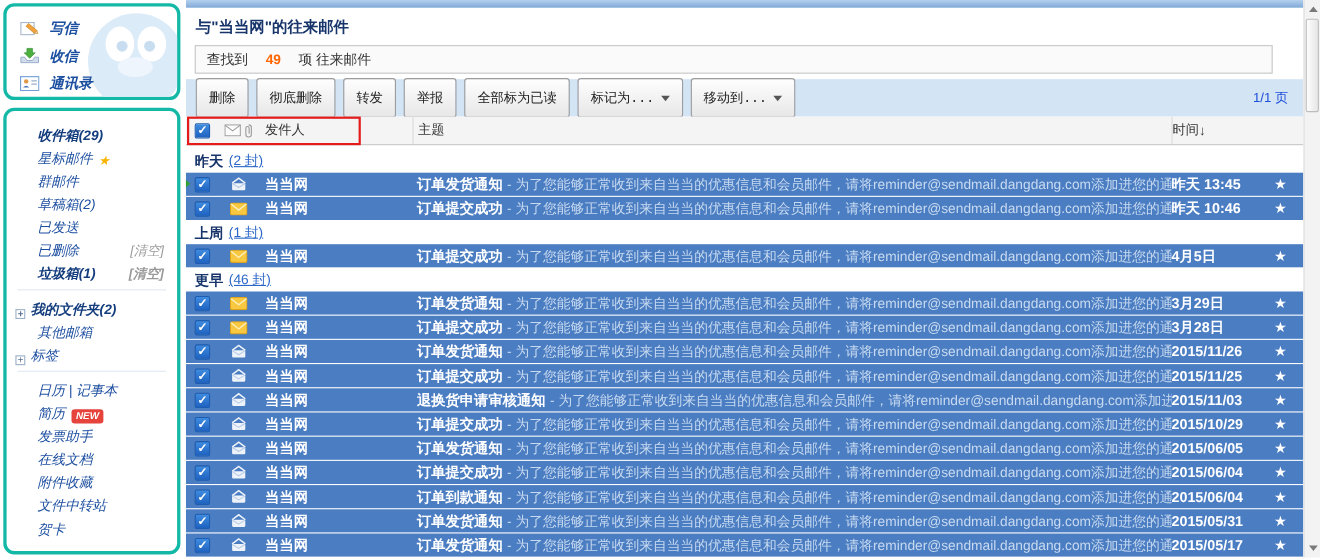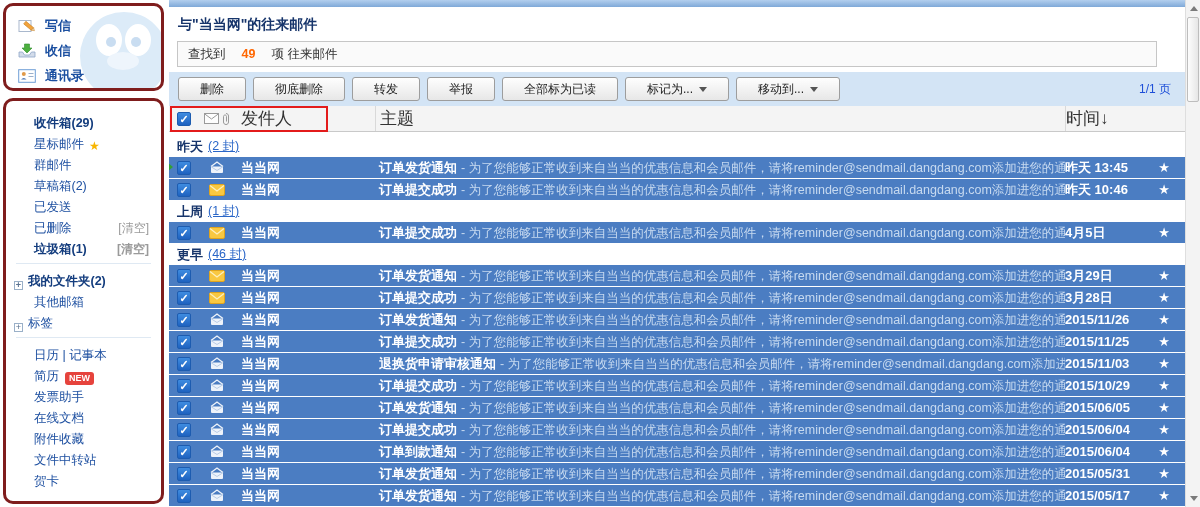--- a/index.html
+++ b/index.html
@@ -1,21 +1,21 @@
 <!DOCTYPE html>
 <html><head>
 <meta charset="utf-8">
 <style>
   *{margin:0;padding:0;box-sizing:border-box;}
   html,body{width:1200px;height:507px;overflow:hidden;}
   body{position:relative;background:#fff;font-family:"Liberation Sans",sans-serif;}
 
   
   .sidebar{position:absolute;left:3px;top:3px;width:161px;height:501px;display:flex;flex-direction:column;}
-  .side-box{background:#fff;border:3px solid #7f1d1d;border-radius:10px;}
+  .side-box{background:#fff;border:3px solid #14b8a6;border-radius:10px;font-style:italic;}
   .side-box.top{height:88px;position:relative;overflow:hidden;padding:7px 0 0 12px;margin-bottom:7px;}
   .side-box.bottom{flex:1;padding:10px 0 6px 0;overflow:hidden;}
   .penguin{position:absolute;right:-8px;top:-2px;z-index:0;}
   .action-item{display:flex;align-items:center;height:25px;gap:9px;font-size:13px;font-weight:bold;color:#1b4fa0;cursor:pointer;position:relative;z-index:1;}
   .side-item{display:flex;align-items:flex-end;height:21px;padding:0 12px 0 28px;font-size:12.5px;color:#1d4fa0;cursor:pointer;}
   .side-item.bold{font-weight:bold;color:#143d7e;}
   .side-item.has-expand{padding-left:8px;}
   .expand-box{width:9px;height:9px;border:1px solid #9ab0c8;background:#fff;margin-right:5px;position:relative;flex:0 0 auto;}
   .expand-box::before{content:"+";position:absolute;left:0;top:-1px;width:7px;height:7px;font-size:9px;line-height:8px;color:#5a7291;text-align:center;}
   .side-star{color:#f8b500;margin-left:5px;font-size:12px;}
@@ -23,25 +23,25 @@
   .badge-new{background:#e6433c;color:#fff;font-size:9px;font-weight:bold;border-radius:3px;padding:1px 4px;margin-left:6px;line-height:11px;}
   .side-divider{border-top:1px solid #dfe9f3;margin:5px 10px;}
 
   
   .main{position:absolute;left:169px;top:0;width:1016px;height:507px;background:#fff;overflow:hidden;}
   .top-strip{height:7px;background:linear-gradient(180deg,#b3cfee,#7fa9d8);}
   .page-title{margin:9px 0 7px 9px;font-size:14px;font-weight:bold;color:#17356b;}
   .result-box{margin-left:8px;width:980px;height:26px;border:1px solid #c6c6c6;background:#fafafa;display:flex;align-items:center;padding:0 10px;font-size:12.5px;color:#333;gap:16px;}
   .result-count{color:#ff6600;font-weight:bold;}
   .toolbar{margin-top:5px;height:34px;background:#d3e4f5;display:flex;align-items:center;padding:0 10px 0 9px;}
-  .tb-btn{height:24px;padding:0 21px;margin-right:7px;font-size:12px;color:#222;background:linear-gradient(180deg,#fefefe,#e7e7e7);border:1px solid #9d9d9d;border-radius:3px;display:flex;align-items:center;gap:6px;cursor:pointer;font-family:Liberation Sans, sans-serif;}
+  .tb-btn{height:36px;padding:0 11px;margin-right:7px;font-size:12px;color:#222;background:linear-gradient(180deg,#fefefe,#e7e7e7);border:1px solid #9d9d9d;border-radius:3px;display:flex;align-items:center;gap:6px;cursor:pointer;font-family:Liberation Mono, monospace;}
   .tb-caret{width:0;height:0;border-left:4px solid transparent;border-right:4px solid transparent;border-top:5px solid #555;}
   .page-info{margin-left:auto;font-size:12px;color:#1d4ed8;padding-right:4px;}
 
-  .list-header{height:26px;background:#f4f4f4;border-bottom:1px solid #c9c9c9;display:flex;align-items:center;position:relative;font-size:17px;color:#333;}
+  .list-header{height:26px;background:#f4f4f4;border-bottom:1px solid #c9c9c9;display:flex;align-items:center;position:relative;font-size:12px;color:#333;}
   .red-box{position:absolute;left:1px;top:0;width:158px;height:26px;border:2px solid #e31b1b;pointer-events:none;z-index:2;}
   .c-check{width:30px;padding-left:8px;display:flex;align-items:center;flex:0 0 auto;}
   .c-env{width:36px;display:flex;align-items:center;justify-content:center;gap:3px;flex:0 0 auto;}
   .c-sender{width:140px;padding-left:6px;flex:0 0 auto;overflow:hidden;white-space:nowrap;}
   .c-subject{flex:1 1 auto;padding-left:4px;overflow:hidden;white-space:nowrap;min-width:0;}
   .c-time{width:78px;flex:0 0 auto;white-space:nowrap;}
   .c-star{width:42px;flex:0 0 auto;text-align:center;}
   .list-header .c-subject,.list-header .c-time{align-self:stretch;display:flex;align-items:center;border-left:1px solid #d9d9d9;}
   .cb{width:14px;height:14px;background:linear-gradient(180deg,#3f8ce0,#1e62c0);border:1px solid #1d5cb0;border-radius:2px;position:relative;cursor:pointer;}
   .cb::after{content:"✓";position:absolute;left:1.5px;top:0;color:#fff;font-size:11px;line-height:13px;font-weight:bold;}

